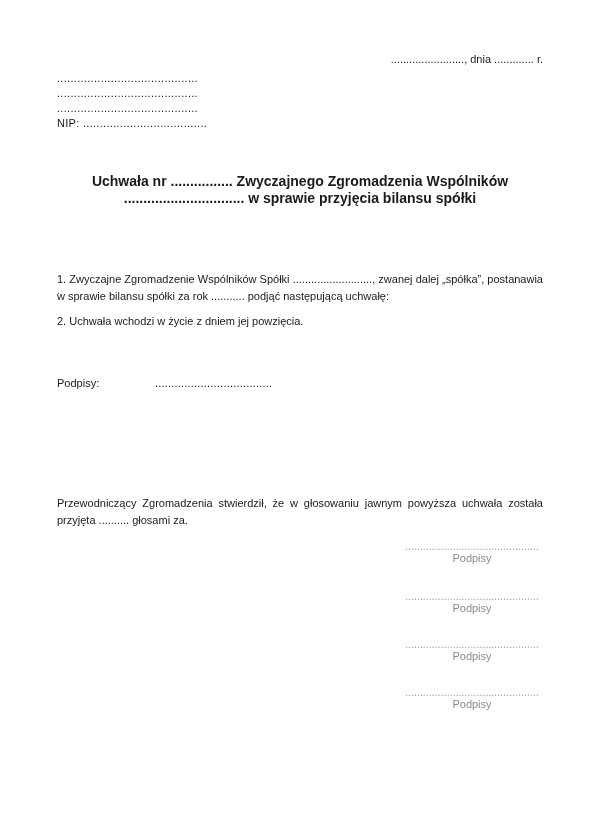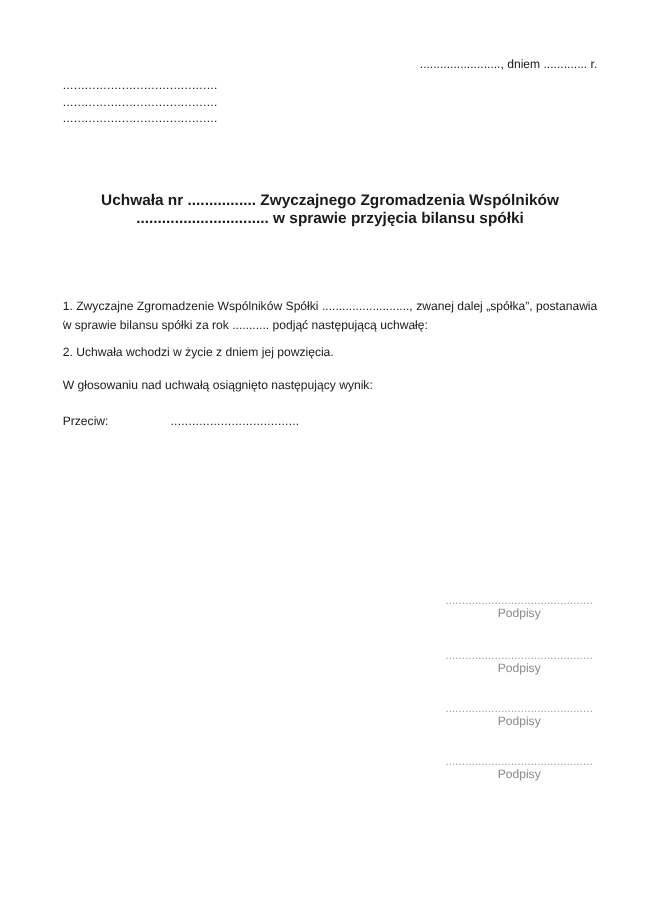--- a/index.html
+++ b/index.html
@@ -103,47 +103,48 @@
     margin-top: 0;
     line-height: 13px;
     color: #8a8a8a;
   }
 </style>
 </head>
 <body>
 
 <div class="page">
 
-  <div class="date-line">........................, dniem ............. r.</div>
+  <div class="date-line">........................, dnia ............. r.</div>
 
   <div class="address-block">
     <div class="address-line">..........................................</div>
     <div class="address-line">..........................................</div>
     <div class="address-line">..........................................</div>
+    <div class="nip-line">NIP: .....................................</div>
   </div>
 
   <div class="doc-title">
     <div>Uchwała nr ................ Zwyczajnego Zgromadzenia Wspólników</div>
     <div>............................... w sprawie przyjęcia bilansu spółki</div>
   </div>
 
   <div class="para justify p1">1. Zwyczajne Zgromadzenie Wspólników Spółki .........................., zwanej dalej „spółka”, postanawia w sprawie bilansu spółki za rok ........... podjąć następującą uchwałę:</div>
 
   <div class="placeholder-dot">.</div>
 
   <div class="para p2">2. Uchwała wchodzi w życie z dniem jej powzięcia.</div>
 
-  <div class="para p3">W głosowaniu nad uchwałą osiągnięto następujący wynik:</div>
 
   <div class="voting-block">
     <div class="vote-row">
-      <span class="vote-label">Przeciw:</span><span class="vote-value">....................................</span>
+      <span class="vote-label">Podpisy:</span><span class="vote-value">....................................</span>
     </div>
   </div>
 
+  <div class="para justify p4">Przewodniczący Zgromadzenia stwierdził, że w głosowaniu jawnym powyższa uchwała została przyjęta .......... głosami za.</div>
 
   <div class="sig-block sig-1">
     <div class="sig-line">................................................</div>
     <div class="sig-label">Podpisy</div>
   </div>
   <div class="sig-block sig-2">
     <div class="sig-line">................................................</div>
     <div class="sig-label">Podpisy</div>
   </div>
   <div class="sig-block sig-3">

